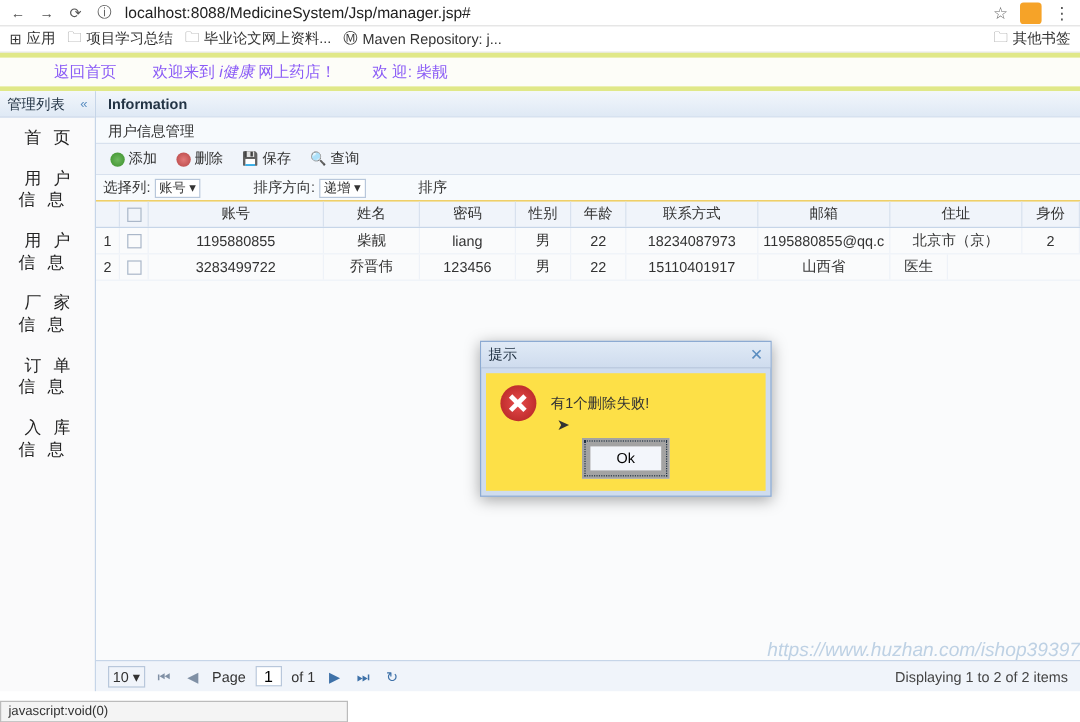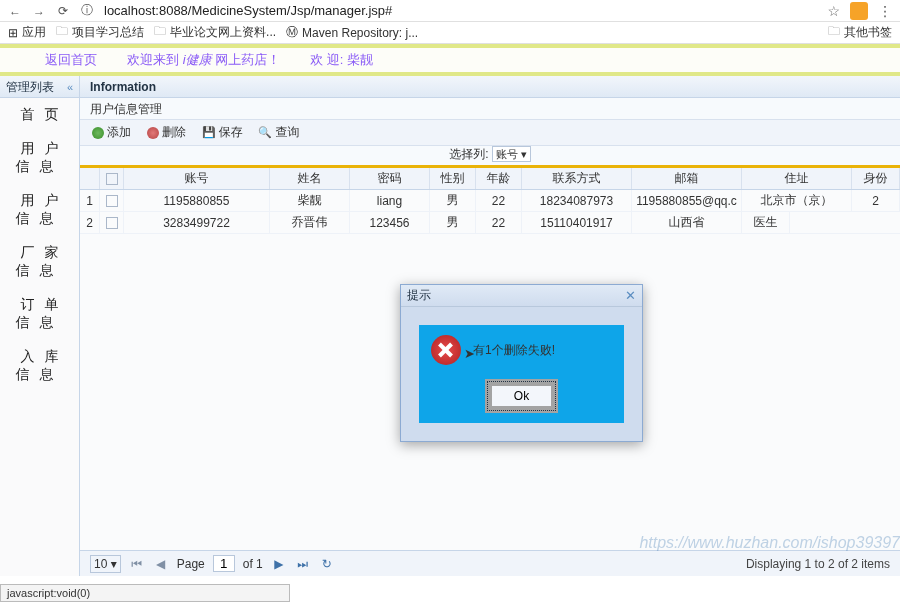--- a/index.html
+++ b/index.html
@@ -28,21 +28,21 @@
 
 .main { flex: 1; display: flex; flex-direction: column; position: relative; }
 .panel-title { height: 22px; background: linear-gradient(#f2f6fb,#dfe9f5); border-bottom: 1px solid #c6d5e8; line-height: 22px; padding: 0 10px; font-weight: bold; color: #234; }
 .subhdr { height: 22px; border-bottom: 1px solid #d8e1ee; line-height: 22px; padding: 0 10px; background: #f7fafd; color: #333; }
 .toolbar { height: 26px; border-bottom: 1px solid #d8e1ee; display: flex; align-items: center; padding: 0 6px; gap: 4px; background: #f0f4fa; }
 .tool-btn { display: flex; align-items: center; gap: 3px; padding: 1px 6px; font-size: 12px; color: #333; }
 .tool-add::before { content: ""; width: 12px; height: 12px; background: radial-gradient(#6db85e,#3a8f2a); border-radius: 50%; display: inline-block; }
 .tool-del::before { content: ""; width: 12px; height: 12px; background: radial-gradient(#e27878,#b54444); border-radius: 50%; display: inline-block; }
 .tool-save::before { content: "💾"; font-size: 11px; }
 .tool-search::before { content: "🔍"; font-size: 11px; }
-.selrow { height: 22px; border-bottom: 3px solid #eab308; display: flex; align-items: center; padding: 0 6px; gap: 44px; background: #f7fafd; font-size: 12px; flex-direction: column; }
+.selrow { height: 22px; border-bottom: 1px solid #eab308; display: flex; align-items: center; padding: 0 6px; gap: 44px; background: #f7fafd; font-size: 12px; }
 .select-box { border: 1px solid #b8c7db; background: #fff; padding: 1px 3px; font-size: 11px; }
 
 .grid-head { display: flex; height: 22px; background: #f0f4fa; border-bottom: 1px solid #c6d5e8; }
 .grid-head > div { border-right: 1px solid #d8e1ee; display: flex; align-items: center; justify-content: center; font-size: 12px; color: #333; }
 .grid-row { display: flex; height: 22px; border-bottom: 1px solid #eef2f8; }
 .grid-row > div { border-right: 1px solid #eef2f8; display: flex; align-items: center; justify-content: center; font-size: 12px; color: #333; overflow: hidden; white-space: nowrap; }
 .c-num { width: 20px; }
 .c-chk { width: 24px; }
 .c-acct { width: 146px; }
 .c-name { width: 80px; }
@@ -63,21 +63,21 @@
 .pg-btn.on { color: #3e71a8; }
 .pg-input { width: 22px; text-align: center; border: 1px solid #b8c7db; }
 .refresh { color: #3e71a8; }
 .pg-info { margin-left: auto; color: #444; }
 
 .watermark { position: absolute; right: 0; bottom: 24px; font-size: 16px; color: rgba(78,133,184,.35); font-style: italic; pointer-events: none; }
 
 .modal { position: absolute; left: 400px; top: 284px; width: 243px; border: 1px solid #8caad2; background: #cfdcee; box-shadow: 0 3px 12px rgba(0,0,0,.35); }
 .modal-title { height: 22px; background: linear-gradient(#e0eaf6,#cfdcee); display: flex; align-items: center; padding: 0 6px; font-size: 12px; color: #234; border-bottom: 1px solid #b8c8dc; justify-content: space-between; }
 .modal-close { color: #5a8dc0; font-size: 13px; }
-.modal-body { background: #0ea5e9; padding: 10px 12px 10px 12px; margin: 18px; }
+.modal-body { background: #fde047; padding: 10px 12px 10px 12px; margin: 4px; }
 .modal-row { display: flex; align-items: center; gap: 12px; }
 .err-ico { width: 30px; height: 30px; border-radius: 50%; background: radial-gradient(#e74b4b,#b02121); position: relative; }
 .err-ico::before, .err-ico::after { content: ""; position: absolute; width: 17px; height: 4px; background: #fff; top: 13px; left: 6px; }
 .err-ico::before { transform: rotate(45deg); }
 .err-ico::after { transform: rotate(-45deg); }
 .modal-actions { text-align: center; margin-top: 14px; }
 .ok-btn { padding: 3px 22px; background: #f3f6fb; border: 7px solid #a3a3a3; outline: 1px dotted #234; outline-offset: -3px; font-size: 12px; }
 
 .cursor { position: absolute; left: 464px; top: 346px; font-size: 13px; pointer-events: none; }
 

